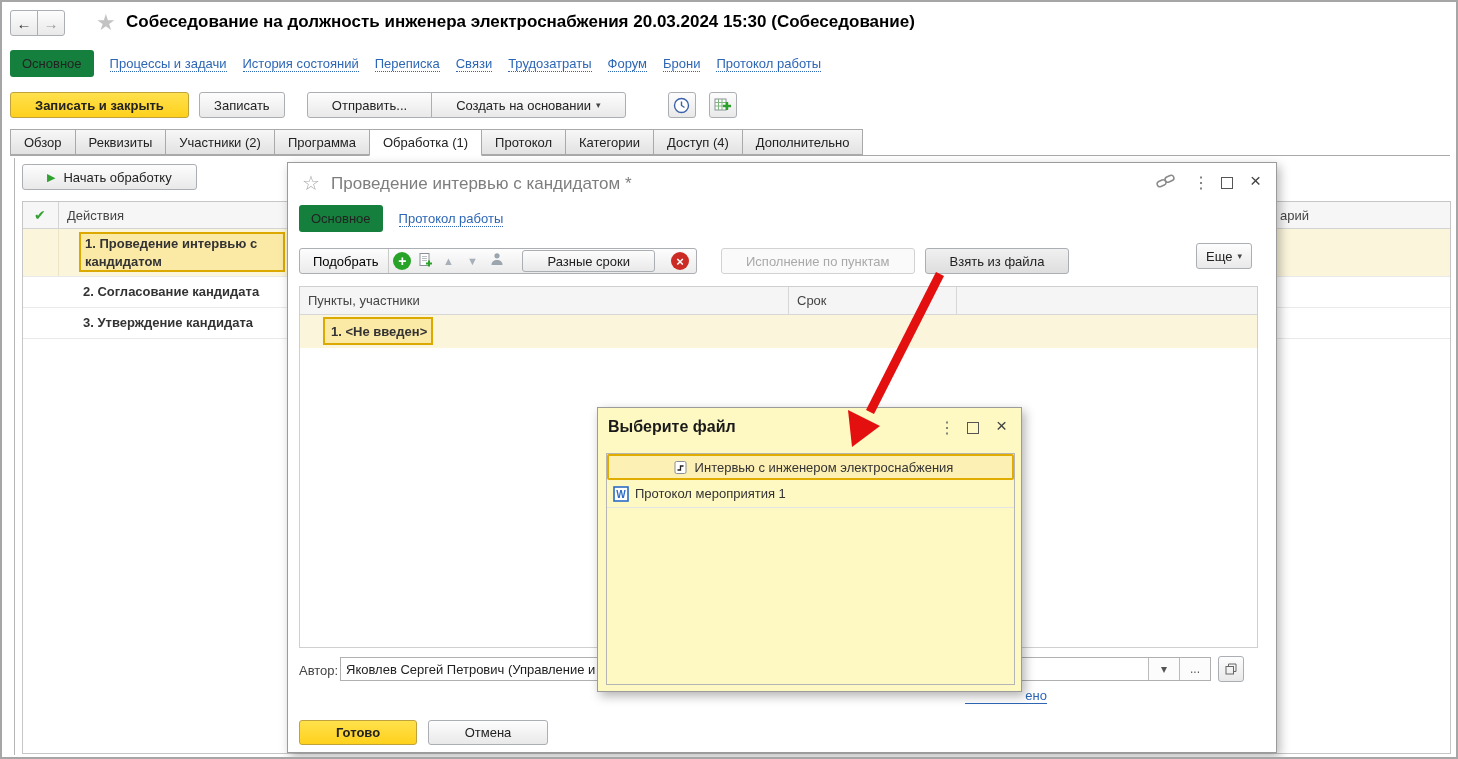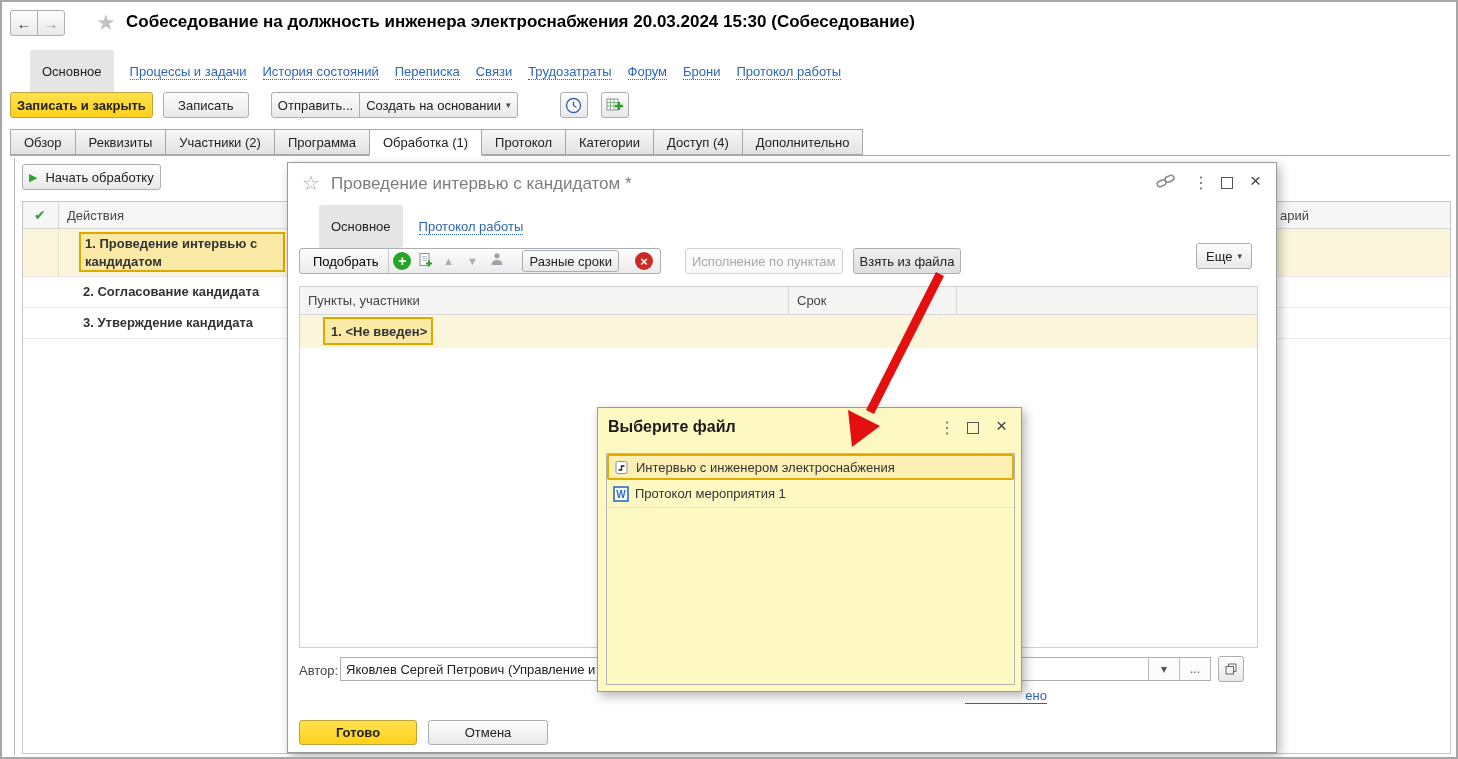--- a/index.html
+++ b/index.html
@@ -1,26 +1,26 @@
 <!DOCTYPE html>
 <html><head>
 <meta charset="utf-8">
 <style>
   html,body{margin:0;padding:0;background:#cfcfcf;font-family:"Liberation Sans",sans-serif;}
   #screen{position:relative;width:1458px;height:759px;box-sizing:border-box;border:2px solid #a6a6a6;background:#fff;overflow:hidden;}
   .abs{position:absolute;}
-  .btn{display:inline-flex;align-items:center;justify-content:center;height:26px;padding:0 6px;
+  .btn{display:inline-flex;align-items:center;justify-content:center;height:26px;padding:0 24px;
        background:linear-gradient(#fdfdfd,#e9e9e9);border:1px solid #abaeb3;border-radius:3px;
        font-size:13px;color:#222;cursor:pointer;white-space:nowrap;box-sizing:border-box;}
   .btn-yellow{background:linear-gradient(#ffe14d,#ffd11c);border-color:#c0a23c;font-weight:bold;}
   .btn-disabled{color:#a9a9a9;background:#fafafa;border-color:#d2d2d2;}
   .btn-gray{background:linear-gradient(#f0f0f0,#dedede);}
   .icon-btn{width:28px;padding:0;}
   .link{color:#2d66b5;border-bottom:1px dotted #2d66b5;font-size:13px;cursor:pointer;white-space:nowrap;}
-  .pill{background:#e5e5e5;border-radius:3px;padding:14px 12px;font-size:13px;color:#222;white-space:nowrap;margin-left:20px;}
+  .pill{background:#15803d;border-radius:3px;padding:6px 12px;font-size:13px;color:#222;white-space:nowrap;}
   .tabs{display:flex;align-items:flex-end;border-bottom:1px solid #a9a9a9;}
   .tab{height:26px;line-height:25px;padding:0 13px;border:1px solid #a9a9a9;margin-right:-1px;
        background:linear-gradient(#f7f7f7,#e2e2e2);font-size:13px;color:#222;cursor:pointer;
        box-sizing:border-box;white-space:nowrap;position:relative;}
   .tab.active{background:#fff;border-bottom:1px solid #fff;margin-bottom:-1px;height:27px;z-index:2;}
   .circle{display:inline-flex;align-items:center;justify-content:center;width:18px;height:18px;
           border-radius:50%;color:#fff;font-weight:bold;font-size:14px;line-height:1;}
   .circle.green{background:#27a327;}
   .circle.red{background:#cb2b24;}
   .tool-arrow{color:#a7b0b8;font-size:11px;width:24px;text-align:center;cursor:pointer;}
@@ -227,21 +227,21 @@
 
   <div class="abs" style="left:595px;top:405px;width:425px;height:285px;background:#fef9c3;border:1px solid #9b9b9b;
               box-shadow:3px 4px 10px rgba(0,0,0,.3);z-index:30;box-sizing:border-box;">
     <span class="abs" style="left:10px;top:10px;font-size:16px;font-weight:bold;color:#1a1a1a;">Выберите файл</span>
     <span class="abs hdr-icon" style="left:341px;top:12px;">⋮</span>
     <span class="abs maxbox" style="left:369px;top:14px;"></span>
     <span class="abs" style="left:398px;top:7px;font-size:19px;color:#444;cursor:pointer;">×</span>
 
     <div class="abs" style="left:8px;top:45px;width:409px;height:232px;border:1px solid #b5b5b5;box-sizing:border-box;overflow:hidden;">
 
-      <div style="height:26px;display:flex;align-items:center;background:#fdf0b4;border:2px solid #e0ac00;box-sizing:border-box;border-radius:2px;">
+      <div style="height:26px;display:flex;align-items:center;background:#fdf0b4;border:2px solid #e0ac00;box-sizing:border-box;border-radius:2px;justify-content:center;">
         <span style="margin:0 7px 0 5px;display:inline-flex;">
           <svg width="15" height="15" viewBox="0 0 15 15">
               <rect x="2" y="1.5" width="11" height="12" rx="1.5" fill="#fff" stroke="#8a9097"></rect>
               <path d="M4.5 10 h3 v-4 h3" fill="none" stroke="#222" stroke-width="1.3"></path>
             </svg>
         </span>
         <span style="font-size:13px;color:#333;">Интервью с инженером электроснабжения</span>
       </div>
 
       <div style="height:27px;display:flex;align-items:center;border-bottom:1px solid #e4e4e4;">

